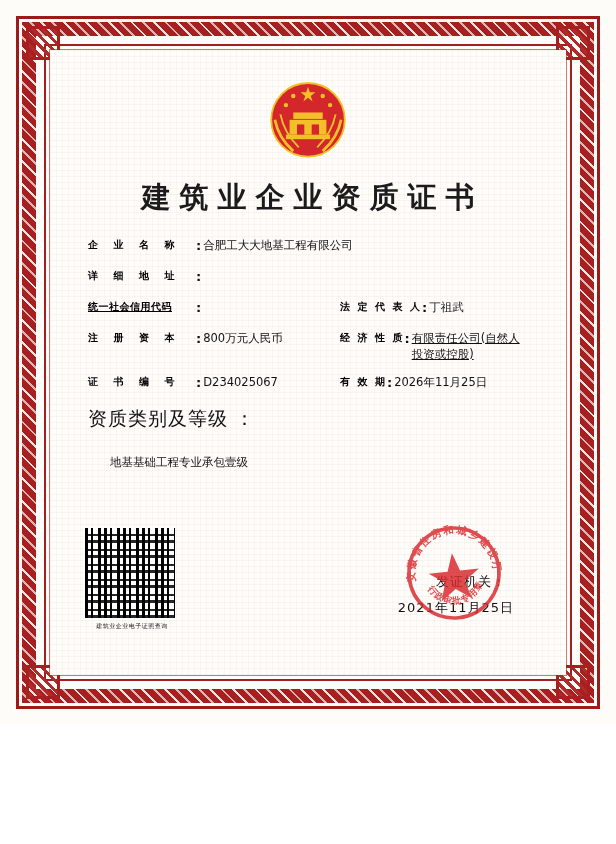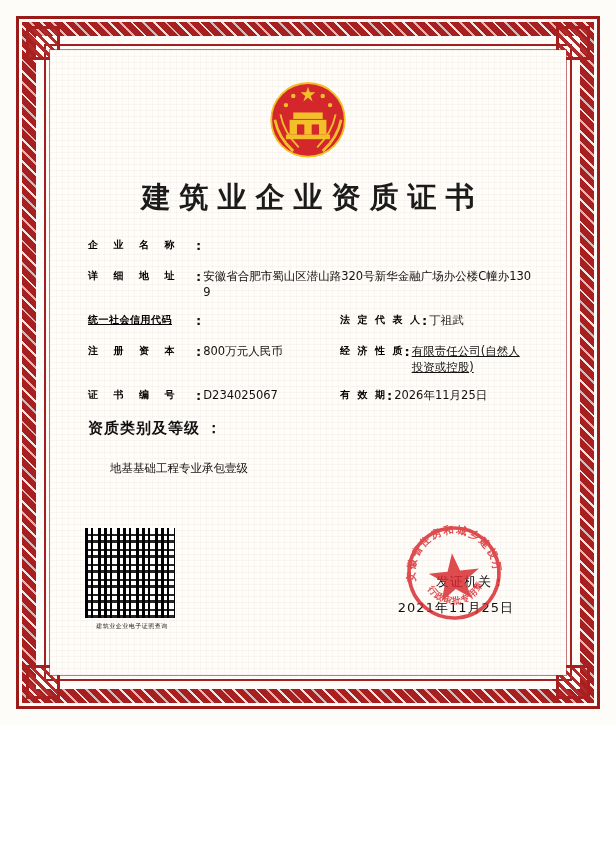--- a/index.html
+++ b/index.html
@@ -160,22 +160,22 @@
     flex: none;
   }
   .value {
     font-size: 11.5px;
     color: #111;
     line-height: 1.35;
     word-break: break-all;
   }
 
   .qual-label {
-    font-size: 15px;
-    font-weight: bold;
+    font-size: 19px;
+    font-weight: normal;
     letter-spacing: 1px;
   }
   .qual-list {
     margin-top: 20px;
     padding-left: 22px;
     font-size: 11.5px;
     line-height: 1.8;
   }
 
   
@@ -274,26 +274,26 @@
       <circle cx="74" cy="36" r="2.4" fill="#f3c02a"></circle>
     </svg>
 
     <div class="title">建筑业企业资质证书</div>
 
     <div class="fields">
 
       <div class="row">
         <span class="label w4">企 业 名 称</span>
         <span class="colon">:</span>
+        <span class="value">合肥工大大地基工程有限公司</span>
       </div>
 
       <div class="row">
         <span class="label w4">详 细 地 址</span>
         <span class="colon">:</span>
-        <span class="value">安徽省合肥市蜀山区潜山路320号新华金融广场办公楼C幢办1309</span>
       </div>
 
       <div class="row two">
         <span class="cell cell-left">
           <span class="label w6">统一社会信用代码</span>
           <span class="colon">:</span>
         </span>
         <span class="cell cell-right">
           <span class="label wfree">法 定 代 表 人</span>
           <span class="colon">:</span>

